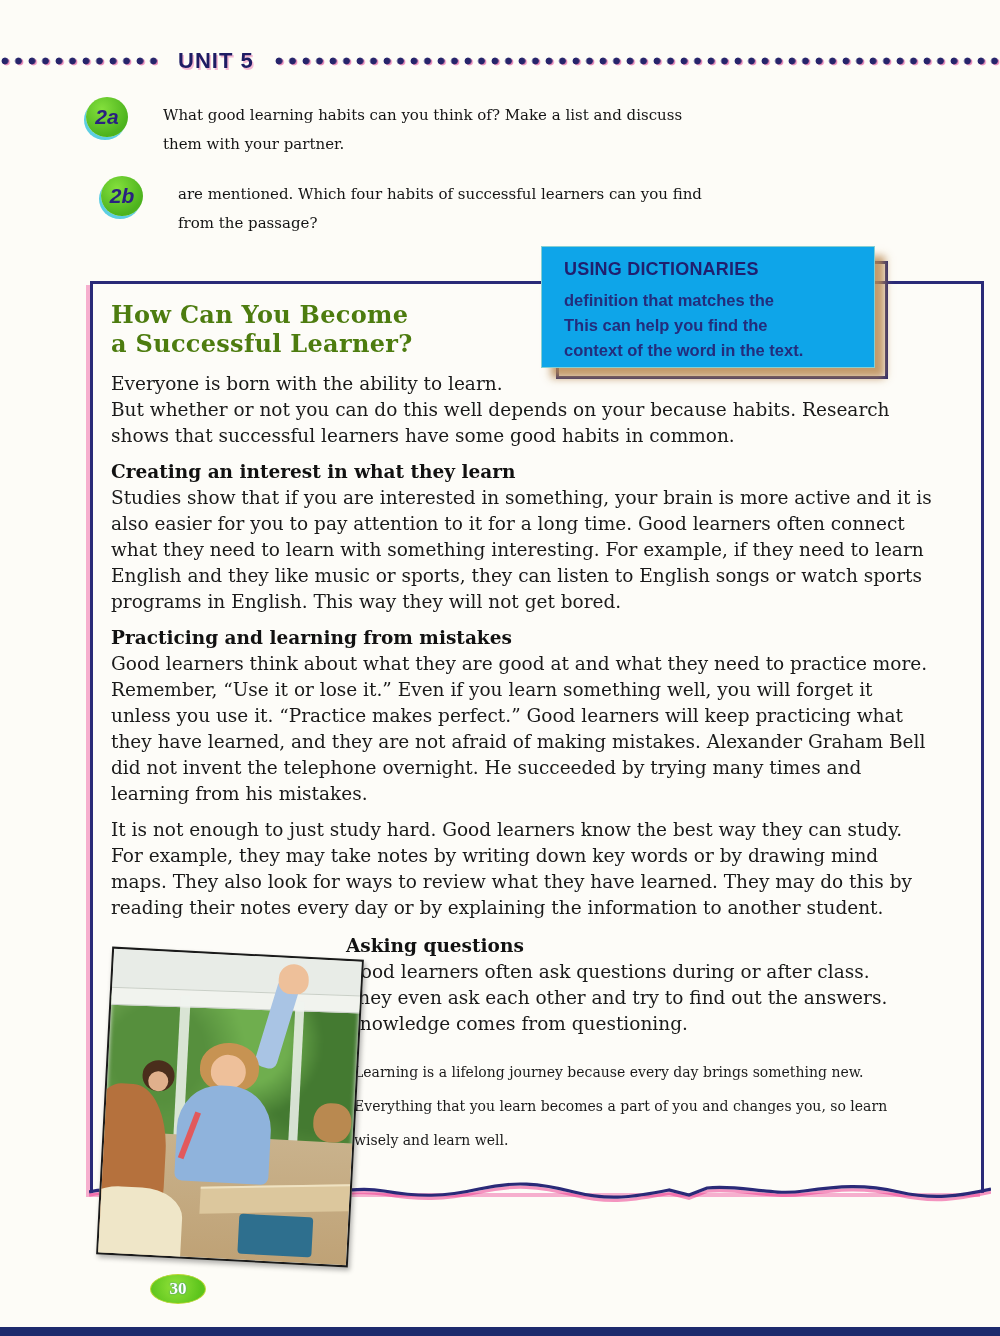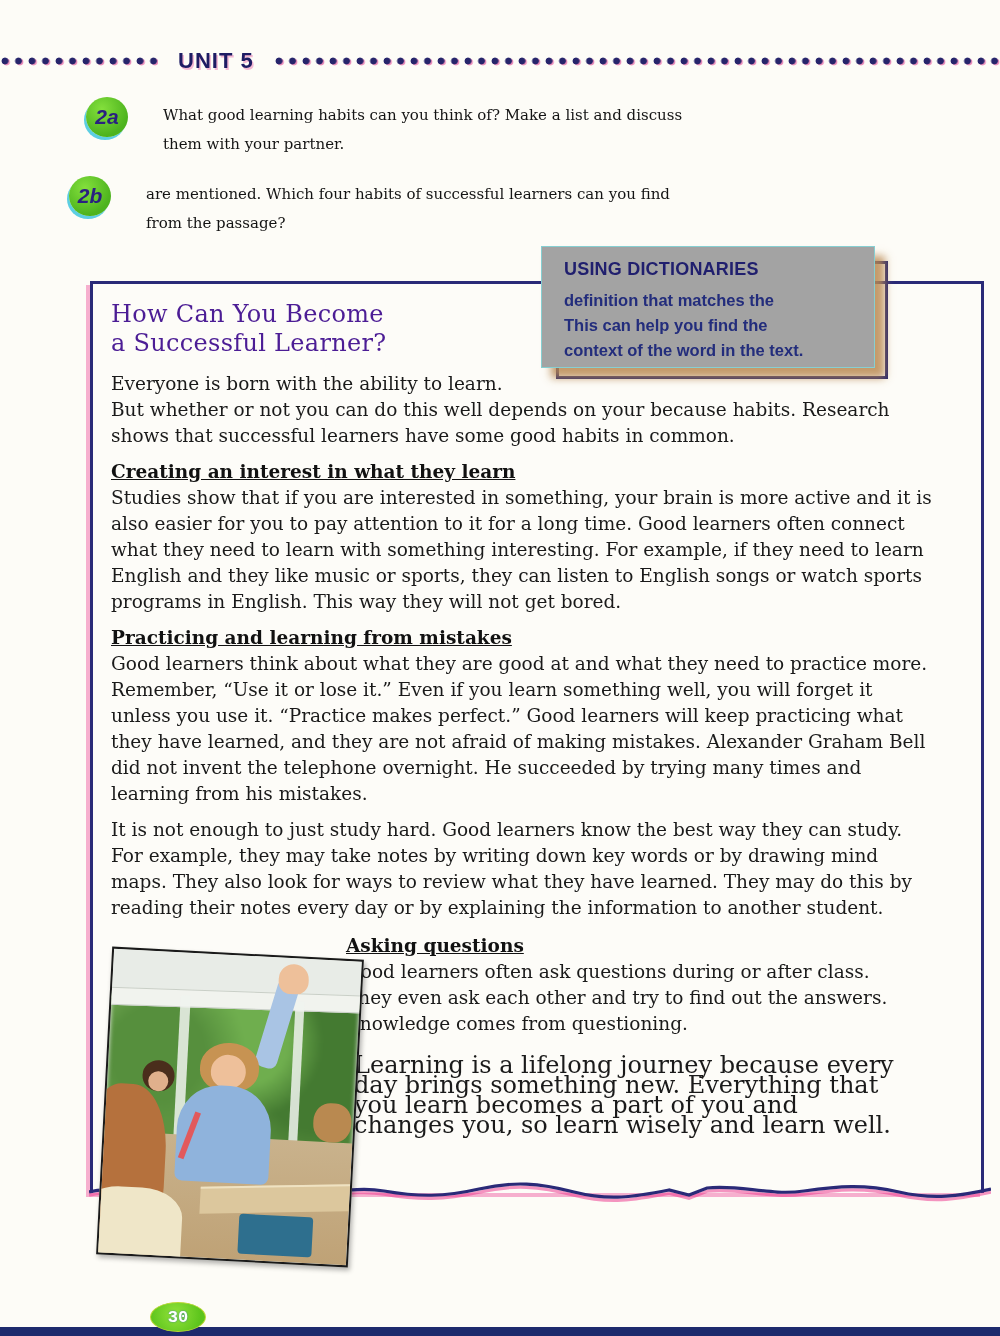--- a/index.html
+++ b/index.html
@@ -20,65 +20,65 @@
   }
   .dots-left { width:158px; margin-right:20px; }
   .dots-right { flex:1; margin-left:20px; }
   .unit-label {
     font-family:"Liberation Sans", sans-serif; font-weight:bold; font-size:22px;
     color:#1e1c64; letter-spacing:1px; text-shadow:1.5px 1.5px 0 rgba(226,58,142,.35);
   }
   
   .activity { position:absolute; display:flex; gap:35px; }
   .activity-2a { left:86px; top:97px; }
-  .activity-2b { left:69px; top:176px; }
+  .activity-2b { left:101px; top:176px; }
   .badge {
     flex:0 0 auto; width:42px; height:40px; border-radius:50%;
     background:radial-gradient(circle at 38% 30%, #84e03c, #4db31e 70%);
     box-shadow:-2px 3px 0 0 rgba(63,198,222,.85);
     display:flex; align-items:center; justify-content:center;
     font-family:"Liberation Sans", sans-serif; font-weight:bold; font-style:italic;
     font-size:21px; color:#2a2080;
   }
   .activity-text {
     font-weight:normal; font-size:15px; line-height:28.5px; color:#141414; padding-top:4px;
   }
   .activity-text span { display:block; }
   
   .tip-frame {
     position:absolute; left:556px; top:261px; width:332px; height:118px;
     border:3px solid #23246e; z-index:3; background:transparent;
   }
   .tip-box {
     position:absolute; left:541px; top:246px; width:334px; height:122px;
-    background:#a3a3a3; border:1px solid #86cfd2;
+    background:#0ea5e9; border:1px solid #86cfd2;
     box-shadow:10px 10px 8px rgba(186,138,82,.85);
     z-index:4; padding:12px 20px 0 22px;
     font-family:"Liberation Sans", sans-serif; font-weight:bold;
   }
   .tip-title { font-size:18px; color:#201f6e; letter-spacing:.2px; }
   .tip-body { margin-top:8px; font-size:16.5px; line-height:25px; color:#232d7c; }
   .tip-body span { display:block; }
   
   .passage-box {
     position:absolute; left:90px; top:281px; width:894px; height:912px;
     background:#fdfcf8; border:3px solid #2a2a78; border-bottom:none;
     box-shadow:-4px 4px 0 rgba(235,60,145,.4);
     z-index:1; padding:16px 30px 0 18px;
   }
-  .passage-title { font-size:24px; font-weight:normal; line-height:29px; color:#4c1d95; letter-spacing:.3px; margin-bottom:13px; }
+  .passage-title { font-size:24px; font-weight:bold; line-height:29px; color:#4d7c0f; letter-spacing:.3px; margin-bottom:13px; }
   .passage-title span { display:block; }
   .passage-intro { font-size:18.5px; line-height:26px; margin-bottom:8px; width:830px; }
   .passage-intro span { display:block; }
   .section { margin-top:10px; }
-  .section h3 { font-size:18.5px; font-weight:bold; color:#111; line-height:26px;text-decoration:underline; }
+  .section h3 { font-size:18.5px; font-weight:bold; color:#111; line-height:26px; }
   .section p { font-size:18.5px; line-height:26px; width:822px; }
   .section-asking { margin-left:235px; margin-top:12px; }
   .section-asking p { width:560px; }
-  .closing-para { margin-left:243px; margin-top:18px; width:545px; font-size:24px; line-height:20px; }
+  .closing-para { margin-left:243px; margin-top:18px; width:545px; font-size:14px; line-height:34px; }
   .torn-edge { position:absolute; left:-4px; bottom:-12px; width:902px; height:26px; }
   
   .photo {
     position:absolute; left:104px; top:953px; width:252px; height:308px;
     transform:rotate(3deg); background:#e9ede6; border:2px solid #1a1a1a;
     z-index:5; overflow:hidden; box-shadow:2px 3px 5px rgba(0,0,0,.3);
   }
   .photo div { position:absolute; }
   .ph-sky { top:0; left:0; right:0; height:16%; background:#e8ece7; }
   .ph-trees { top:14%; left:0; right:0; height:48%;
@@ -106,24 +106,23 @@
   .ph-student-bg2 { top:47%; right:1%; width:15%; height:13%; background:#b98950; border-radius:45%; }
   .ph-fg-hair { bottom:8%; left:-7%; width:32%; height:48%; background:#b5713d; border-radius:40% 45% 30% 30%; }
   .ph-fg-sweater { bottom:-2%; left:-9%; width:42%; height:24%; background:#efe6c8; border-radius:40% 40% 0 0; }
   
   .page-num {
     position:absolute; left:150px; top:1274px; width:56px; height:30px;
     border-radius:50%;
     background:radial-gradient(circle at 45% 40%, #93e23a, #5cc41c 75%);
     border:1px solid #bcd834;
     display:flex; align-items:center; justify-content:center;
-    font-family:Liberation Mono, monospace; font-weight:bold; font-size:17px;
+    font-family:Liberation Serif, serif; font-weight:bold; font-size:17px;
     color:#ffffff; text-shadow:0 0 2px rgba(40,120,170,.9);
     z-index:6;
-    margin-top:28px;
   }
   .bottom-bar { position:absolute; left:0; bottom:0; width:100%; height:9px; background:#1d2a6d; }
 </style>
 </head>
 <body>
 
 <div class="page">
 
   <div class="unit-header">
     <div class="dotline dots-left"></div>

